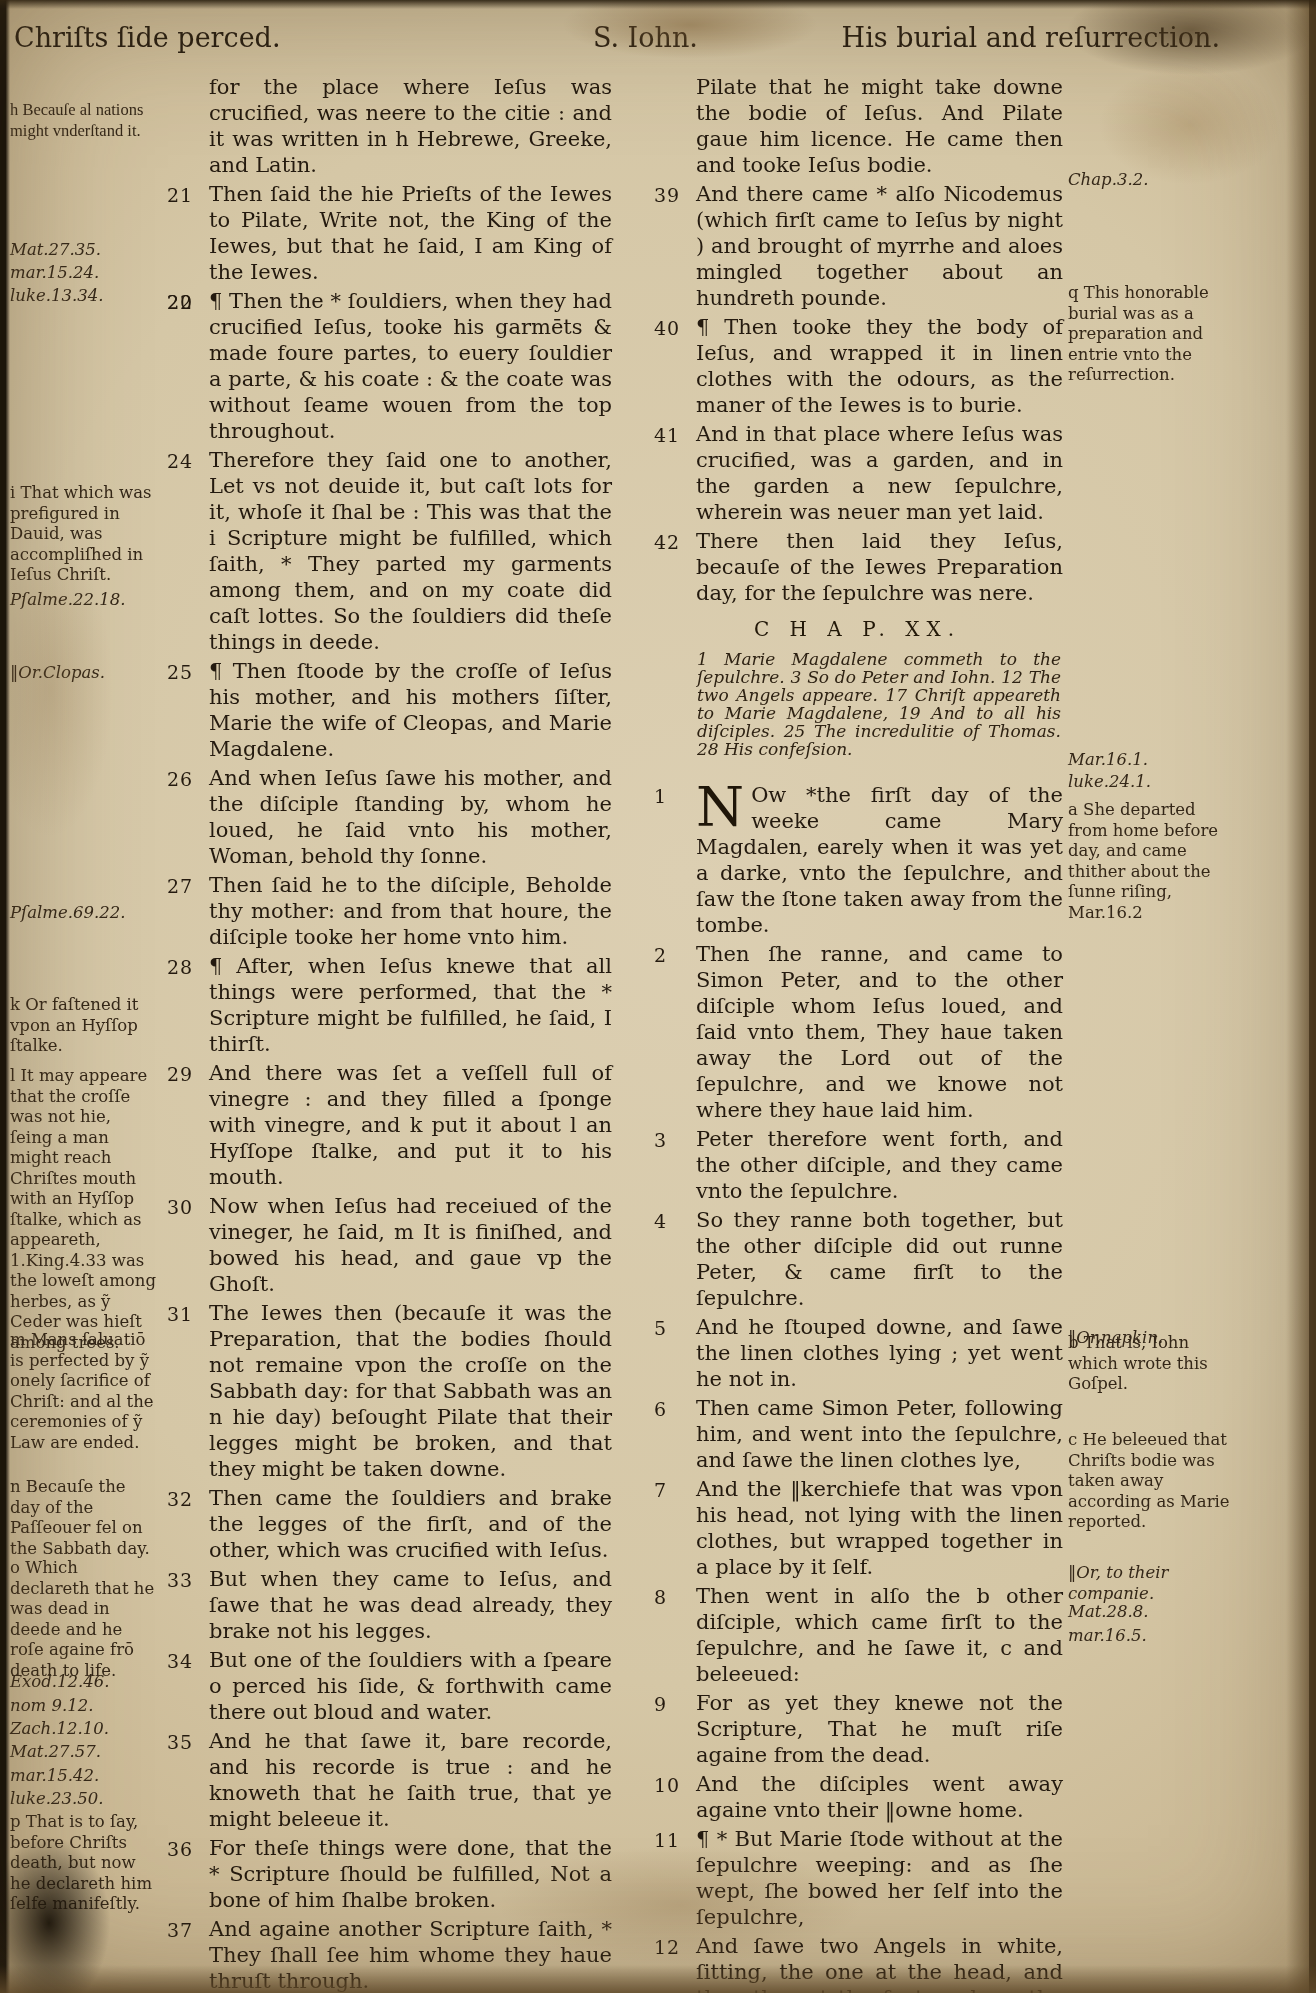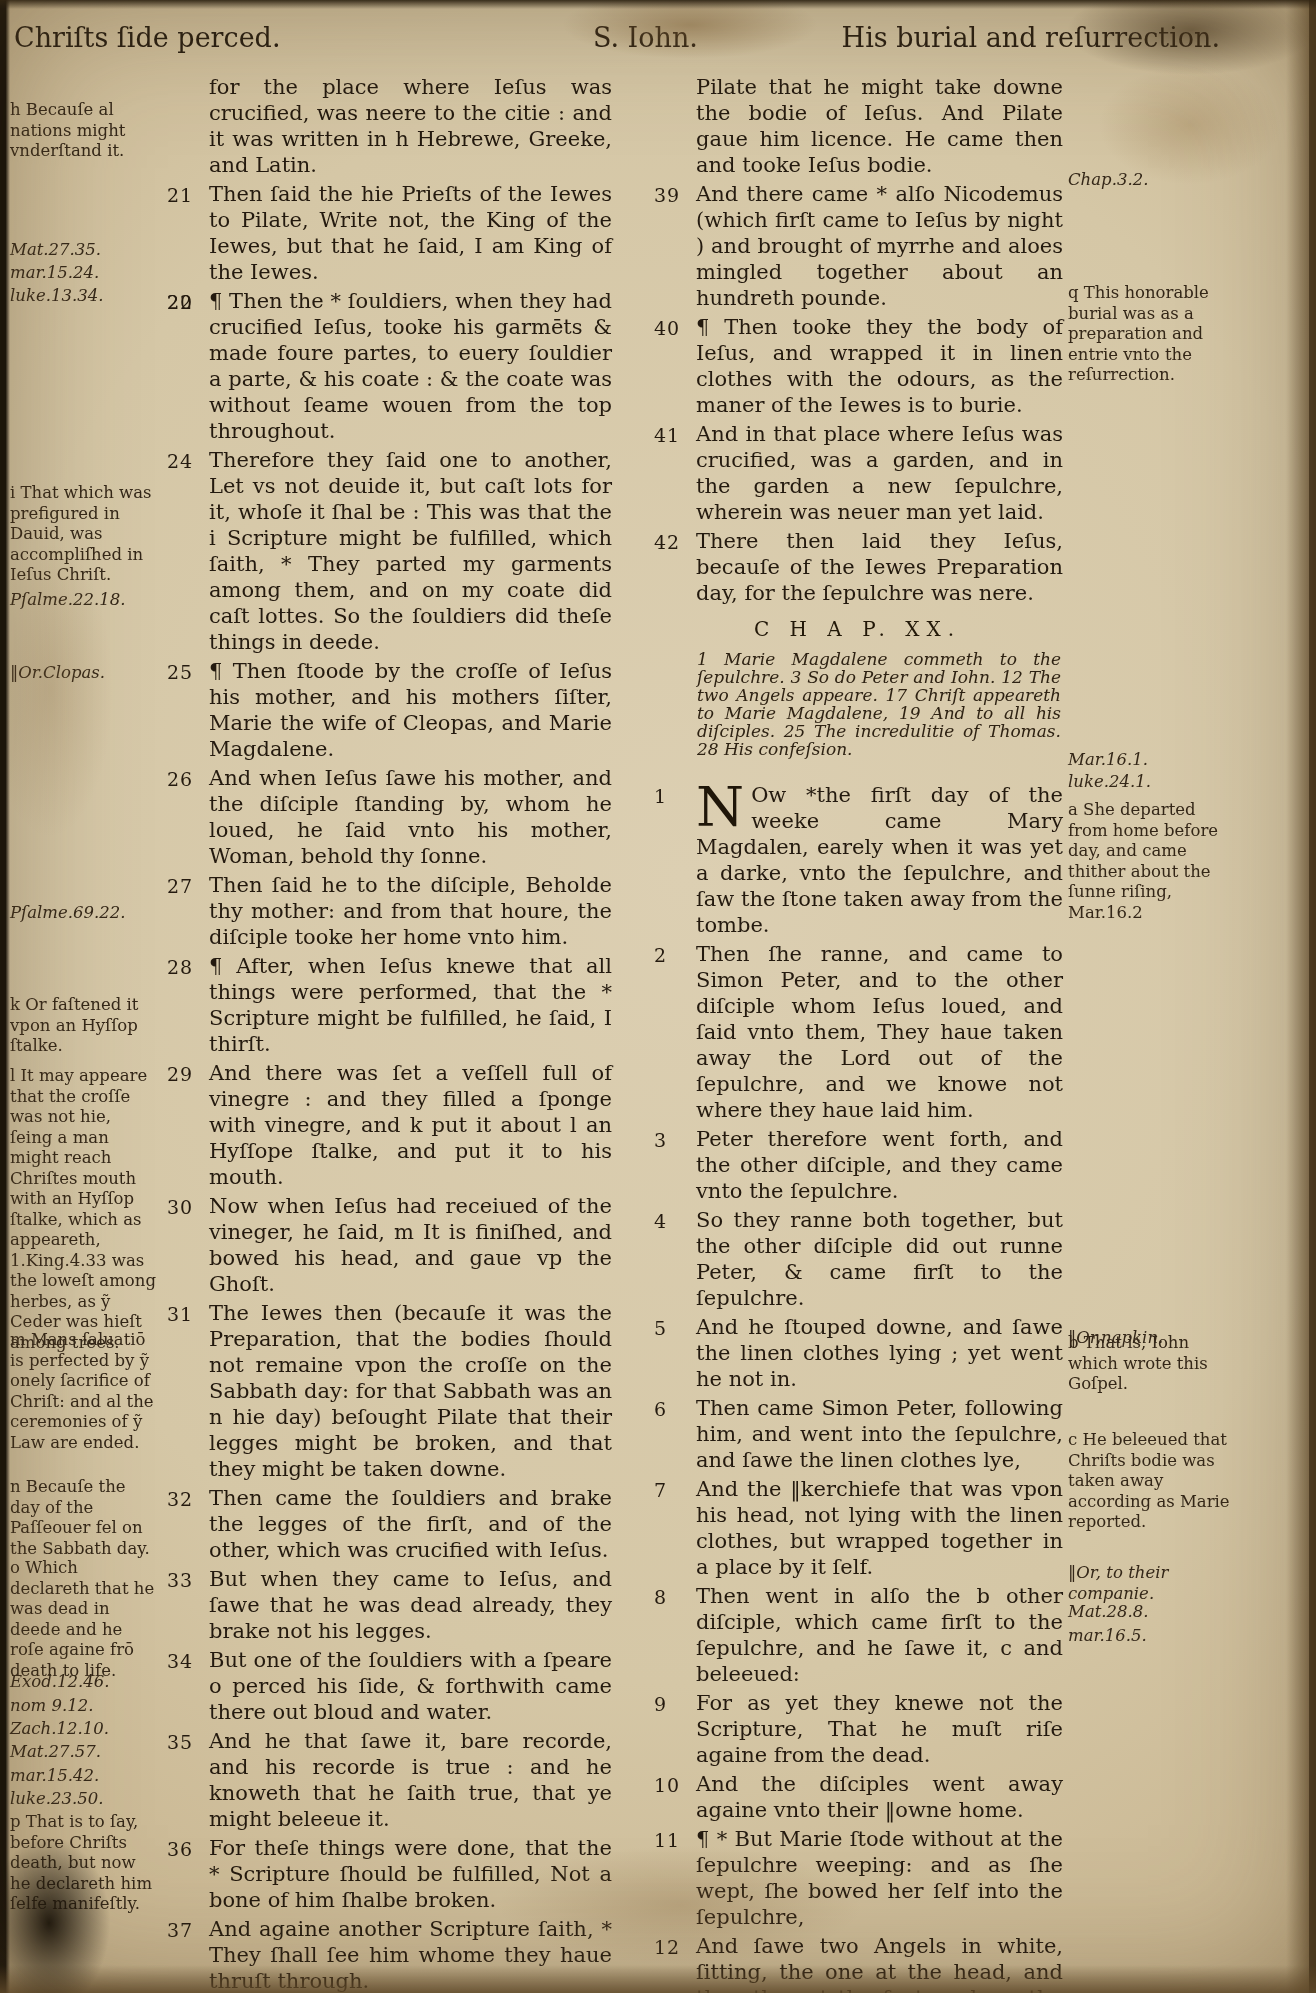--- a/index.html
+++ b/index.html
@@ -53,21 +53,21 @@
 <div class="page">
 
   <div class="runhead">
     <span class="rh-left">Chriſts ſide perced.</span>
     <span class="rh-center">S. Iohn.</span>
     <span class="rh-right">His burial and reſurrection.</span>
   </div>
 
   <div class="margin-col left">
 
-      <div class="mnote" style="top: 100px;">
+      <div class="mnote" style="top: 100px; font-family: Liberation Serif, serif;">
         <span>h Becauſe al nations might vnderſtand it.</span>
       </div>
 
       <div class="mnote italic" style="top: 240px;">
         <span>Mat.27.35.</span>
       </div>
 
       <div class="mnote italic" style="top: 263px;">
         <span>mar.15.24.</span>
       </div>

